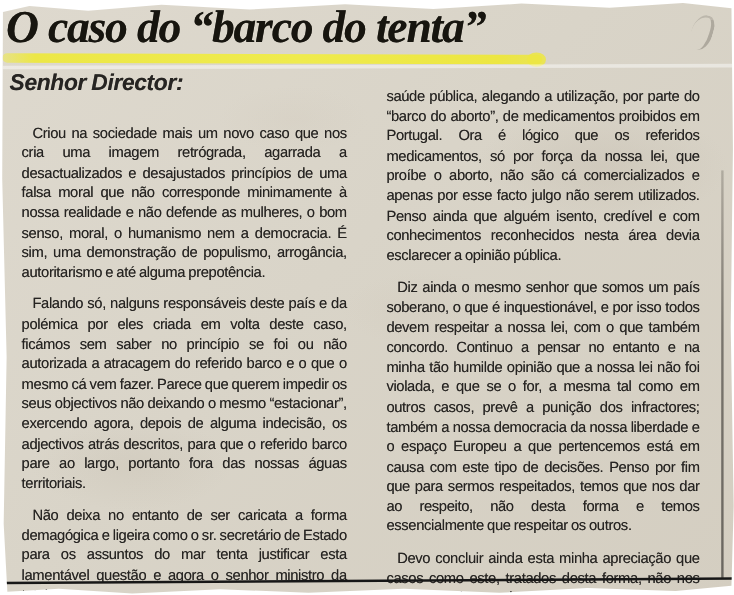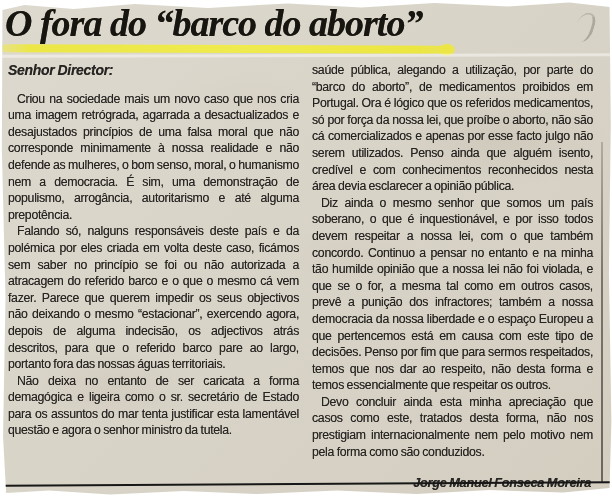--- a/index.html
+++ b/index.html
@@ -67,25 +67,25 @@
   .col {
     color: #262422;
     font-size: 12.3px; line-height: 16.6px;
     letter-spacing: -0.3px; word-spacing: -0.5px;
     text-align: justify;
     text-shadow: 0 0 .4px rgba(30,28,24,.55);
   }
   .col-left  { width: 291px; }
   .col-right { width: 281px; }
   .salutation {
-    margin: 0 0 12px 0;
+    margin: 0 0 24px 0;
     font-weight: bold; font-style: italic;
-    font-size: 14px;
+    font-size: 19px;
   }
-  .para { margin: 0; }
+  .para { margin: 10px; }
   .indent { text-indent: 9px; }
   .signature { margin-top: 14px; text-align: right; padding-right: 2px; }
   .sig-name {
     font-weight: bold; font-style: italic; font-size: 12.8px; line-height: 17px;
   }
   .sig-loc { font-style: italic; font-size: 12.8px; line-height: 17px; }
   .bottom-rule {
     position: absolute; left: -4px; top: 483px; width: 620px; height: 2px;
     background: #171717;
     transform: rotate(-0.35deg);
@@ -103,21 +103,21 @@
   }
 </style>
 </head>
 <body>
 
 <div class="page">
   <div class="paper">
 
     <div class="headline-block">
       <div class="highlight"></div>
-      <h1 class="headline">O fora do “barco do aborto”</h1>
+      <h1 class="headline">O caso do “barco do tenta”</h1>
     </div>
 
     <div class="seam"></div>
 
     <div class="columns">
       <div class="col col-left">
         <p class="salutation">Senhor Director:</p>
         <p class="para indent">Criou na sociedade mais um novo caso que nos cria uma imagem retrógrada, agarrada a desactualizados e desajustados princípios de uma falsa moral que não corresponde minimamente à nossa realidade e não defende as mulheres, o bom senso, moral, o humanismo nem a democracia. É sim, uma demonstração de populismo, arrogância, autoritarismo e até alguma prepotência.</p>
         <p class="para indent">Falando só, nalguns responsáveis deste país e da polémica por eles criada em volta deste caso, ficámos sem saber no princípio se foi ou não autorizada a atracagem do referido barco e o que o mesmo cá vem fazer. Parece que querem impedir os seus objectivos não deixando o mesmo “estacionar”, exercendo agora, depois de alguma indecisão, os adjectivos atrás descritos, para que o referido barco pare ao largo, portanto fora das nossas águas territoriais.</p>
         <p class="para indent">Não deixa no entanto de ser caricata a forma demagógica e ligeira como o sr. secretário de Estado para os assuntos do mar tenta justificar esta lamentável questão e agora o senhor ministro da tutela.</p>

